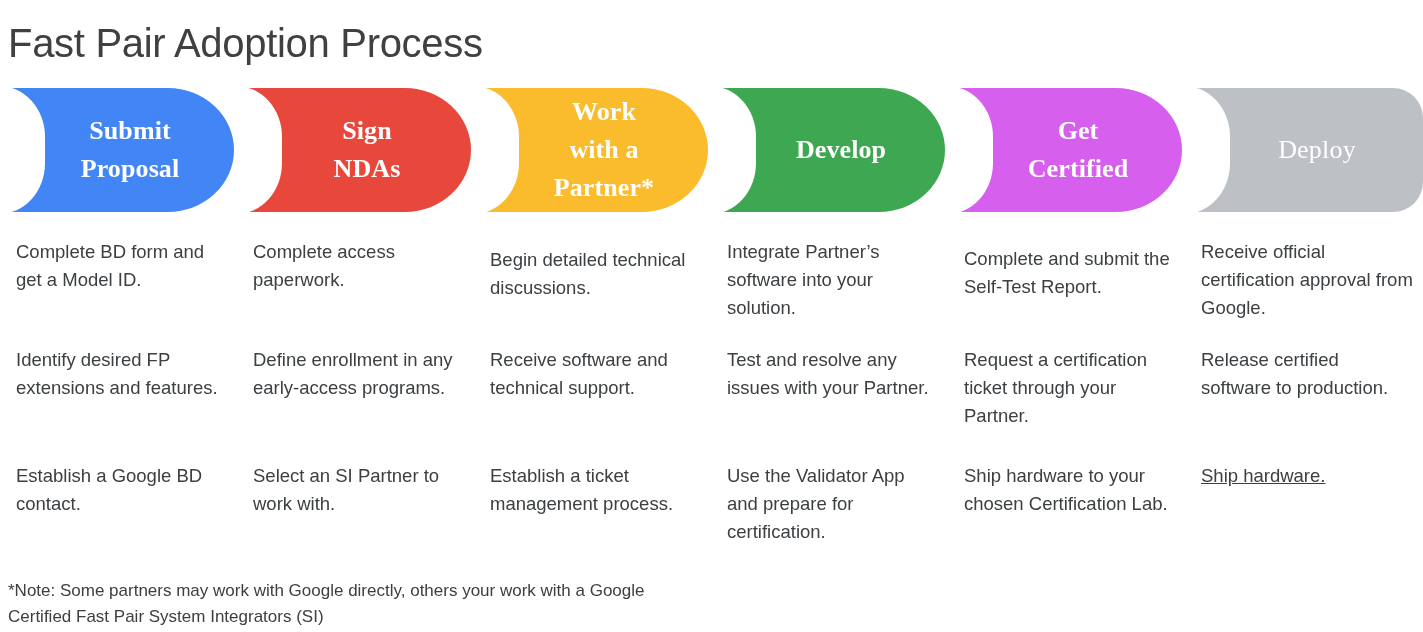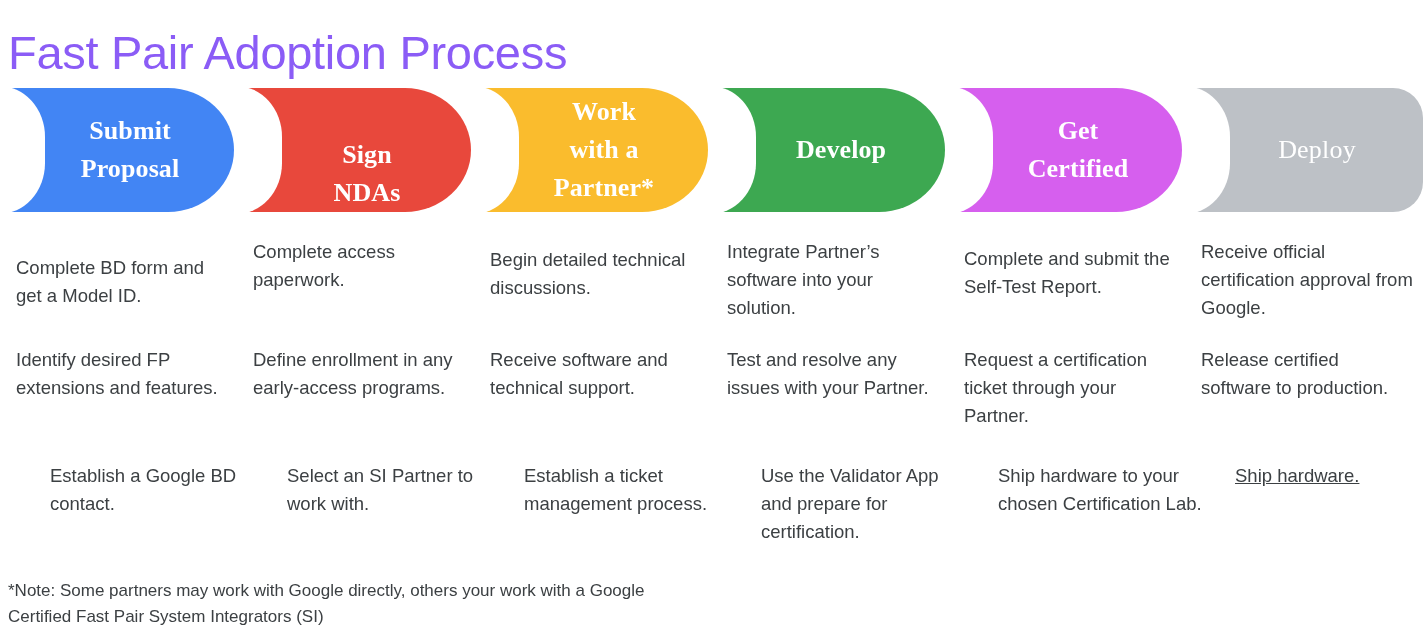--- a/index.html
+++ b/index.html
@@ -14,23 +14,23 @@
     color: #3c4043;
     overflow: hidden;
     position: relative;
   }
 
   
   .page-title {
     position: absolute;
     left: 8px;
     top: -6px;
-    font-size: 47px;
+    font-size: 40px;
     font-weight: 400;
-    color: #8b5cf6;
+    color: #404040;
     letter-spacing: -0.3px;
     white-space: nowrap;
     text-align: center;
   }
 
   
   .chevron-band {
     position: absolute;
     left: 0;
     top: 88px;
@@ -99,21 +99,21 @@
   }
   .bullet {
     position: absolute;
     font-size: 18.5px;
     line-height: 1.52;
     color: #3c4043;
     font-weight: 400;
   }
   .bullet.r0 { top: 0px; }
   .bullet.r1 { top: 108px; }
-  .bullet.r2 { top: 224px; margin-left: 34px; }
+  .bullet.r2 { top: 224px; }
 
   
   .footnote {
     position: absolute;
     left: 8px;
     top: 578px;
     width: 700px;
     font-size: 17px;
     line-height: 1.52;
     color: #3c4043;
@@ -124,21 +124,21 @@
 
 <h1 class="page-title">Fast Pair Adoption Process</h1>
 
 <div class="chevron-band">
     <div class="chevron first" style="left: 0px; width: 234px;">
       <div class="chev-body" style="background: rgb(66, 133, 244);"></div>
       <div class="chev-notch"></div>
       <div class="chev-label">Submit
 Proposal</div>
     </div>
-    <div class="chevron" style="left: 237px; width: 234px; align-items: flex-end;">
+    <div class="chevron" style="left: 237px; width: 234px;">
       <div class="chev-body" style="background: rgb(232, 72, 60);"></div>
       <div class="chev-notch"></div>
       <div class="chev-label">Sign
 NDAs</div>
     </div>
     <div class="chevron" style="left: 474px; width: 234px;">
       <div class="chev-body" style="background: rgb(250, 188, 45);"></div>
       <div class="chev-notch"></div>
       <div class="chev-label">Work
 with a
@@ -157,21 +157,21 @@
     </div>
     <div class="chevron last" style="left: 1185px; width: 238px;">
       <div class="chev-body" style="background: rgb(189, 193, 198);"></div>
       <div class="chev-notch"></div>
       <div class="chev-label">Deploy</div>
     </div>
   </div>
 
 <div class="columns">
     <div class="column" style="left: 16px; width: 208px;">
-      <div class="bullet r0" style="width: 208px; margin-top: 16px;">Complete BD form and get a Model ID.</div>
+      <div class="bullet r0" style="width: 208px;">Complete BD form and get a Model ID.</div>
       <div class="bullet r1" style="width: 208px;">Identify desired FP extensions and features.</div>
       <div class="bullet r2" style="width: 208px;">Establish a Google BD contact.</div>
     </div>
     <div class="column" style="left: 253px; width: 208px;">
       <div class="bullet r0" style="width: 208px;">Complete access paperwork.</div>
       <div class="bullet r1" style="width: 208px;">Define enrollment in any early-access programs.</div>
       <div class="bullet r2" style="width: 208px;">Select an SI Partner to work with.</div>
     </div>
     <div class="column" style="left: 490px; width: 208px;">
       <div class="bullet r0" style="width: 208px; margin-top: 8px;">Begin detailed technical discussions.</div>

